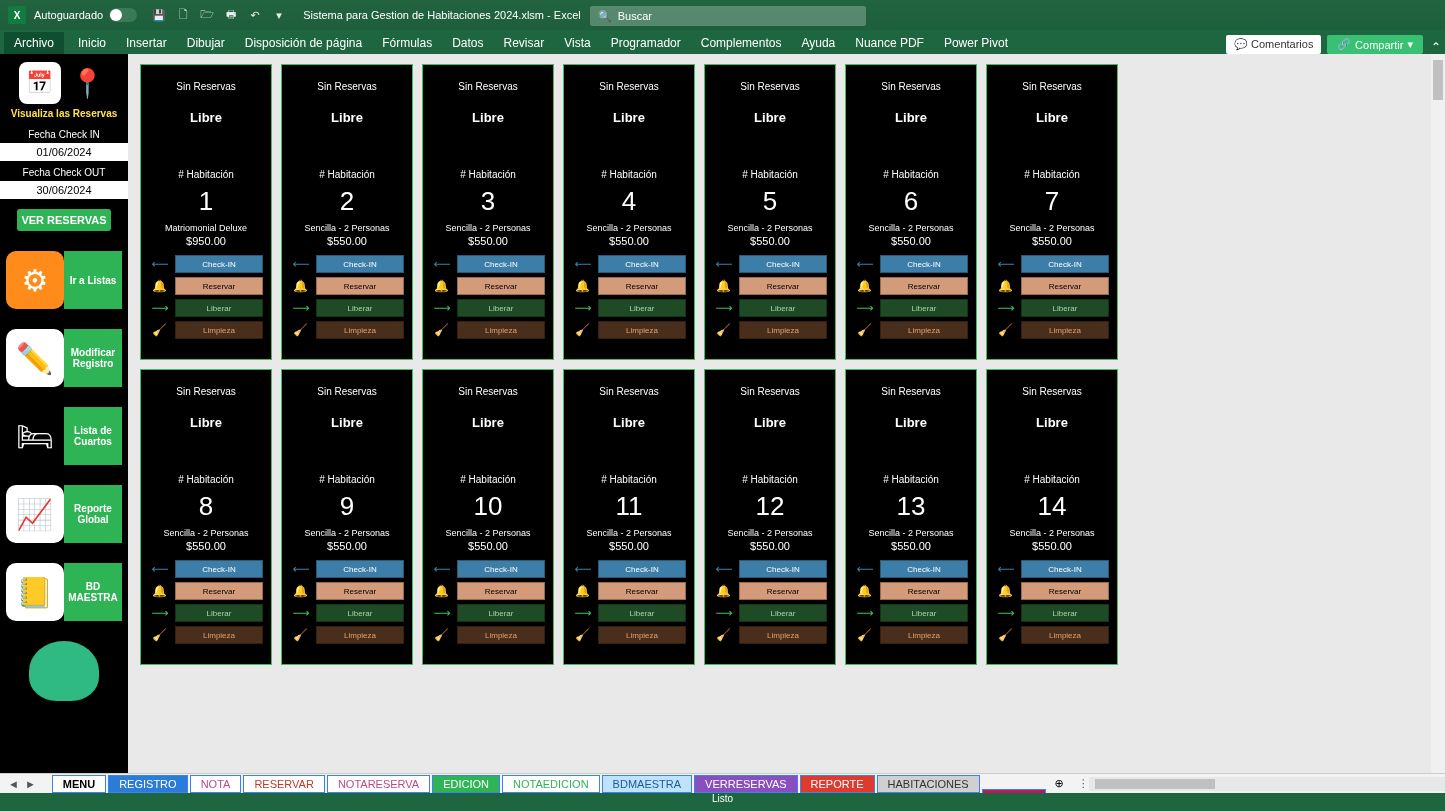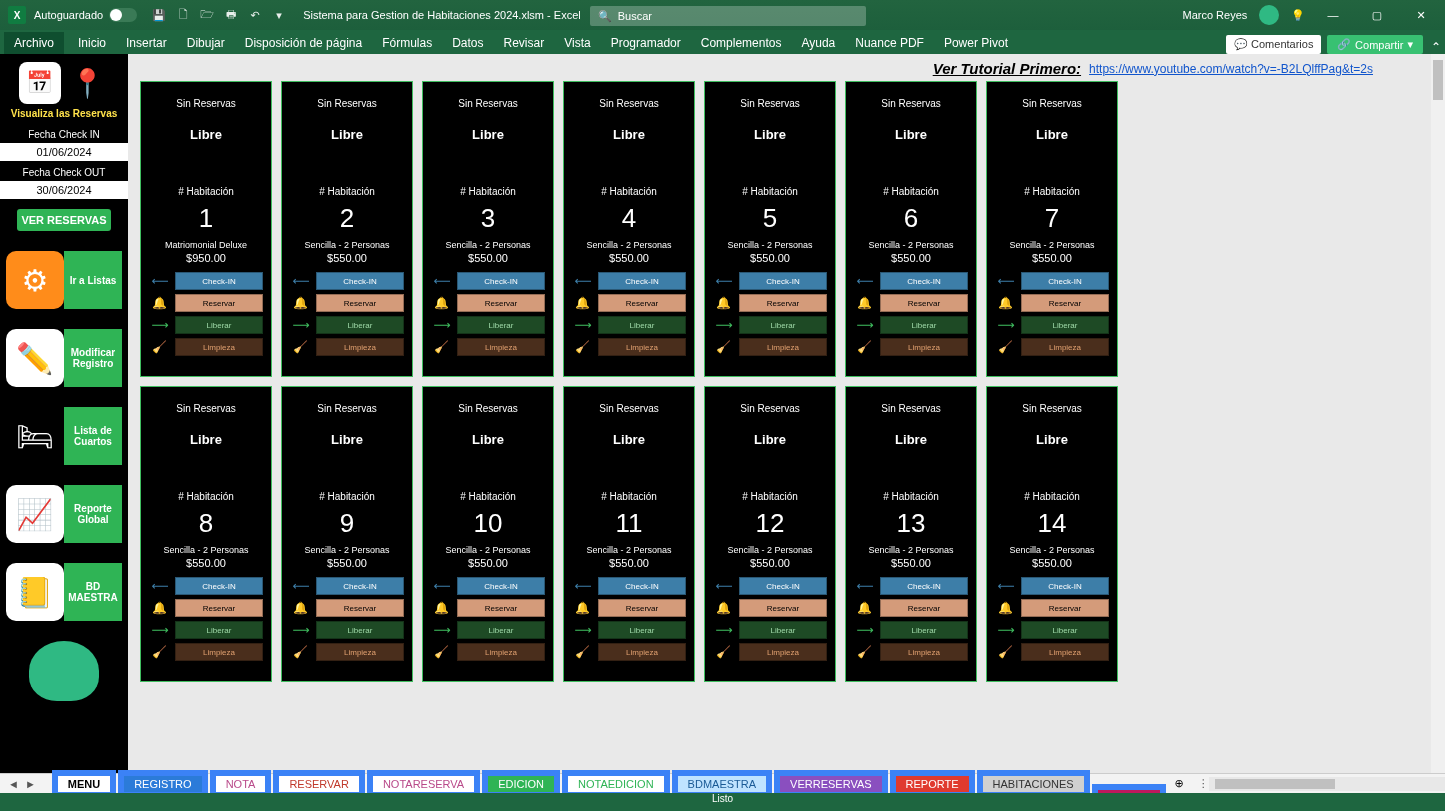--- a/index.html
+++ b/index.html
@@ -74,21 +74,21 @@
 .ri.arr-out { color:#3fbd5f; }
 .ri.broom { color:#d47a18; }
 
 .vscroll { position:absolute; right:0; top:54px; bottom:38px; width:14px; background:#f0f0f0; }
 .vscroll .thumb { position:absolute; left:2px; right:2px; top:6px; height:40px; background:#c0c0c0; }
 
 
 .sheetrow { position:absolute; left:0; right:0; bottom:18px; height:20px; background:#f3f3f3; display:flex; align-items:center; font-size:11px; border-top:1px solid #ccc; }
 .sheetrow .nav { display:flex; gap:6px; padding:0 8px; color:#555; }
 .sheet-tabs { display:flex; gap:2px; align-items:center; margin-left:8px; }
-.sheet-tab { padding:2px 10px; border:6px solid #3b82f6; font-size:11px; }
+.sheet-tab { padding:2px 10px; border:1px solid #3b82f6; font-size:11px; }
 .hscroll { margin-left:auto; flex:0 0 400px; height:14px; background:#e8e8e8; position:relative; margin-right:8px; }
 .hscroll .thumb { position:absolute; left:6px; top:2px; height:10px; width:120px; background:#c0c0c0; }
 
 
 .status { position:absolute; left:0; right:0; bottom:0; height:18px; background:#1e6640; color:#fff; font-size:10px; display:flex; align-items:center; padding:0 8px; gap:14px;flex-direction:column; }
 .status .right { margin-left:auto; display:flex; align-items:center; gap:10px; }
 .zoom-slider { width:80px; height:3px; background:rgba(255,255,255,.4); position:relative; }
 .zoom-slider::after { content:''; position:absolute; left:50%; top:-3px; width:3px; height:9px; background:#fff; }
 </style>
 </head>
@@ -101,28 +101,20 @@
   <span class="qat-ico">💾</span>
   <span class="qat-ico">🗋</span>
   <span class="qat-ico">🗁</span>
   <span class="qat-ico">🖶</span>
   <span class="qat-ico">↶</span>
   <span class="qat-ico">▾</span>
   <span class="doc-title">Sistema para Gestion de Habitaciones 2024.xlsm  -  Excel</span>
   <div class="searchbox">
     <span>🔍</span>
     <span>Buscar</span>
-  </div>
-  <div class="right">
-    <span>Marco Reyes</span>
-    <div class="avatar"></div>
-    <span>💡</span>
-    <div class="win-btn">—</div>
-    <div class="win-btn">▢</div>
-    <div class="win-btn">✕</div>
   </div>
 </div>
 
 <div class="ribbon">
   <div id="ribbon-tabs" style="display:flex;">
       <div class="tab file">Archivo</div>
       <div class="tab">Inicio</div>
       <div class="tab">Insertar</div>
       <div class="tab">Dibujar</div>
       <div class="tab">Disposición de página</div>
@@ -173,24 +165,20 @@
     </div>
     <div class="side-btn">
       <div class="ico ico-note">📒</div>
       <div class="lbl">BD MAESTRA</div>
     </div>
     <div class="owl"></div>
   </div>
 
   <div class="main">
     <div class="header-row">
-      <div class="tutorial">
-        <span class="t1">Ver Tutorial Primero:</span>
-        <a class="t2">https://www.youtube.com/watch?v=-B2LQlffPag&amp;t=2s</a>
-      </div>
     </div>
     <div class="rooms-grid" id="rooms-grid">
         <div class="room">
           <div class="sin">Sin Reservas</div>
           <div class="libre">Libre</div>
           <div class="hab-lbl"># Habitación</div>
           <div class="num">1</div>
           <div class="type">Matriomonial Deluxe</div>
           <div class="price">$950.00</div>
           <div class="btns">

